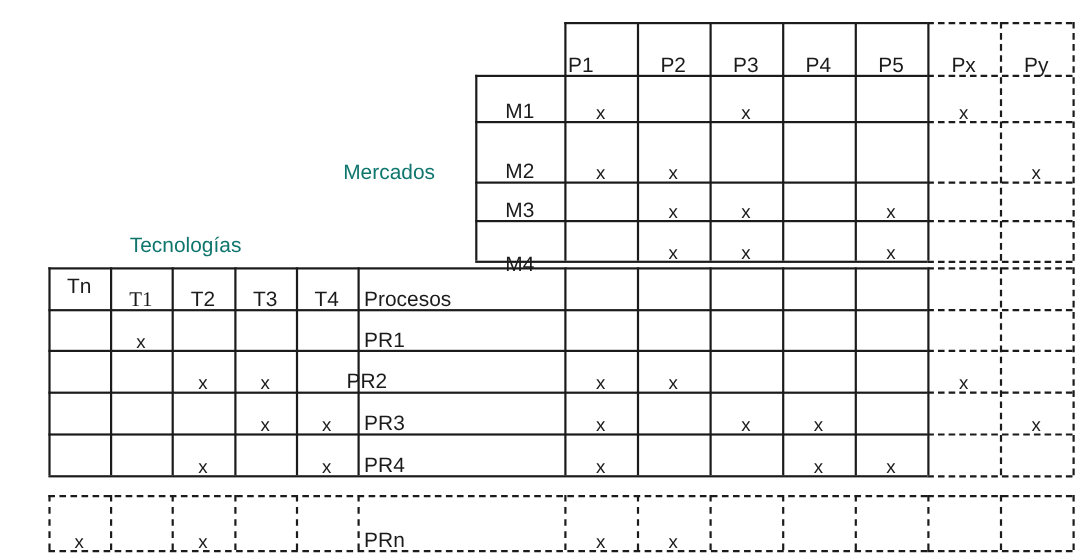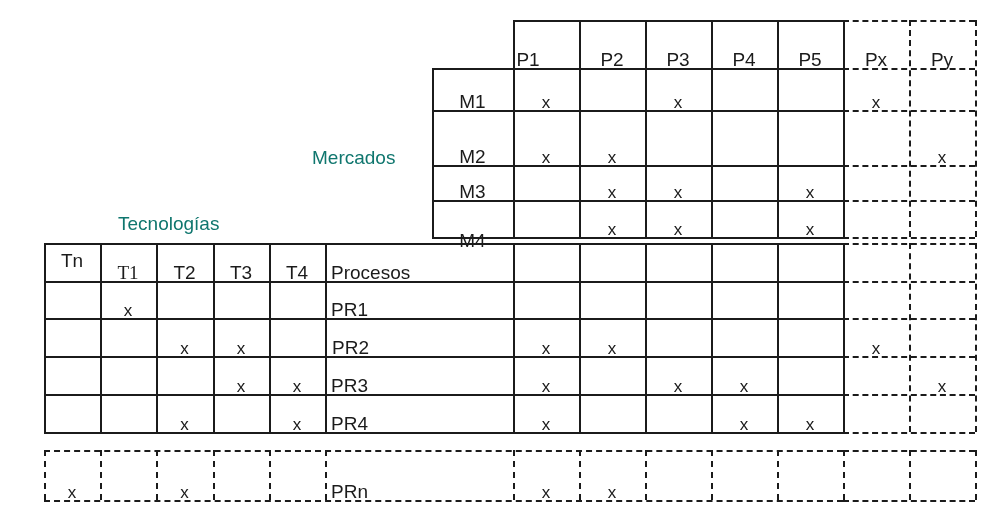--- a/index.html
+++ b/index.html
@@ -173,21 +173,21 @@
       </div>
       <div class="cell" style="left: 325px; top: 243px; width: 188px; height: 38px;">
         <div class="celltext left">Procesos</div>
       </div>
       <div class="cell" style="left: 325px; top: 281px; width: 188px; height: 37px; padding-left: 48px;">
         <div class="celltext left">PR1</div>
       </div>
       <div class="cell" style="left: 100px; top: 281px; width: 56px; height: 37px;">
         <div class="celltext mark">x</div>
       </div>
-      <div class="cell" style="left: 326px; top: 318px; width: 188px; height: 38px;">
+      <div class="cell" style="left: 309px; top: 318px; width: 188px; height: 38px;">
         <div class="celltext left">PR2</div>
       </div>
       <div class="cell" style="left: 156px; top: 318px; width: 57px; height: 38px;">
         <div class="celltext mark">x</div>
       </div>
       <div class="cell" style="left: 213px; top: 318px; width: 56px; height: 38px;">
         <div class="celltext mark">x</div>
       </div>
       <div class="cell" style="left: 513px; top: 318px; width: 66px; height: 38px;">
         <div class="celltext mark">x</div>

